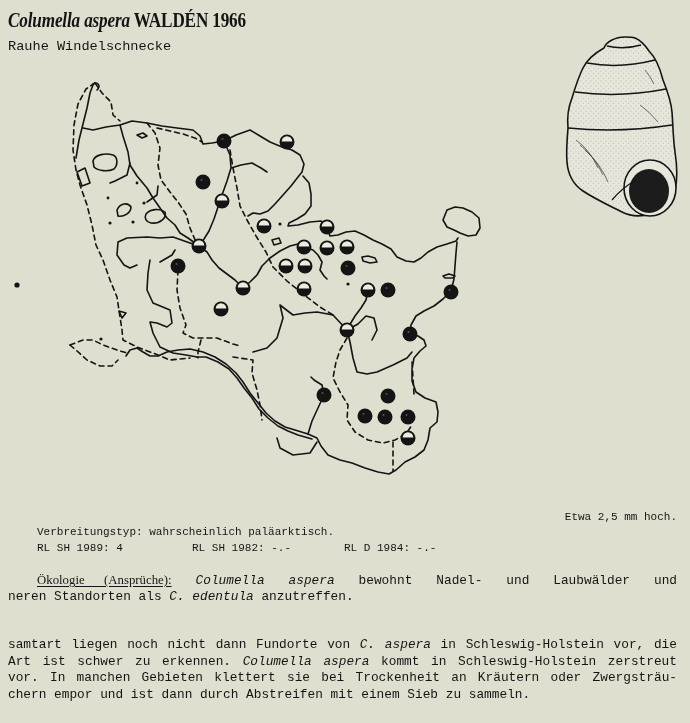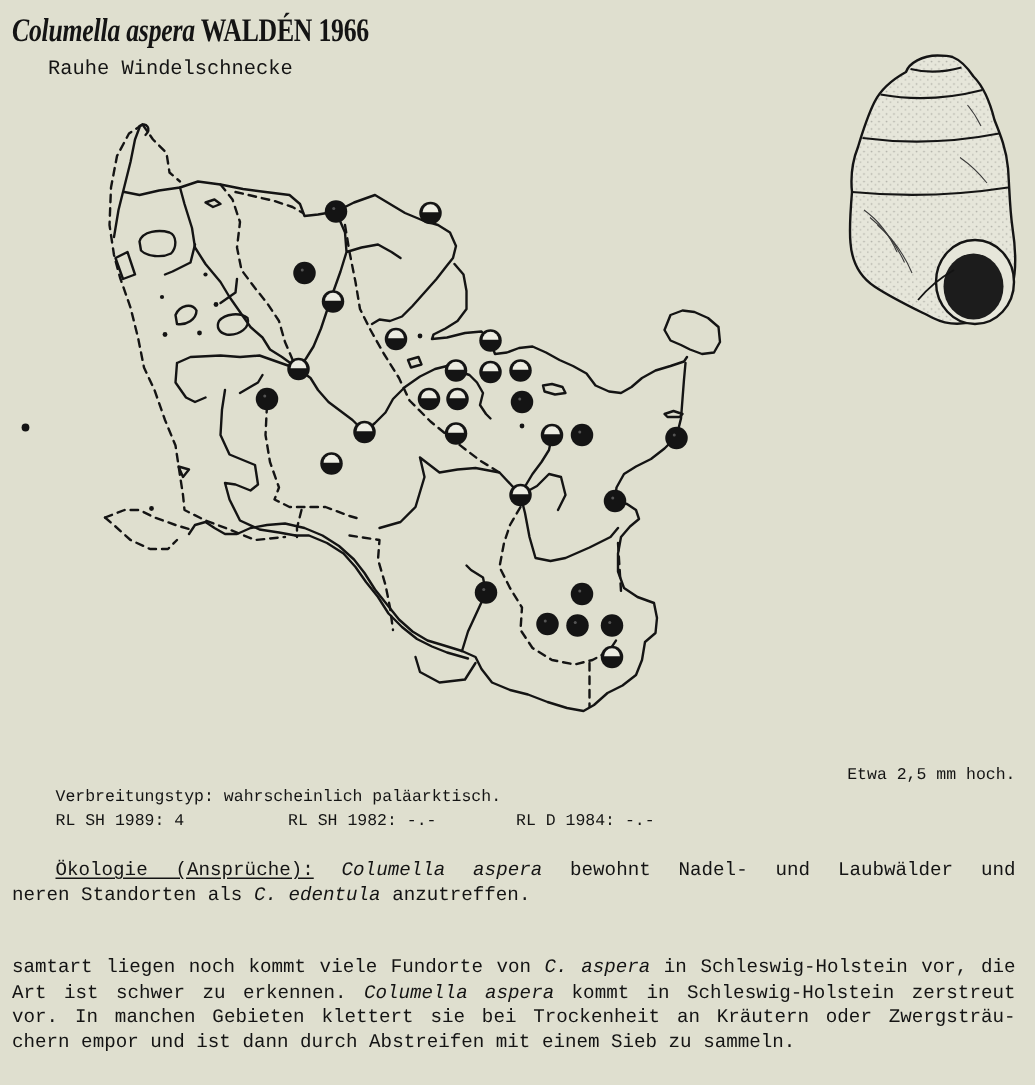--- a/index.html
+++ b/index.html
@@ -8,32 +8,32 @@
       background: #dfdfcf; color: #141414;
       font-family: "Liberation Mono", monospace;
     }
     .abs { position: absolute; }
     .title {
       left: 8px; top: 7px; white-space: nowrap;
       font-family: "Liberation Serif", serif; font-weight: bold; font-size: 22px;
       transform: scaleX(0.78); transform-origin: left top; letter-spacing: -0.2px;
     }
     .title .species { font-style: italic; }
-    .subtitle { left: 8px; top: 39px; font-size: 13.6px; white-space: nowrap; margin-left: 24px; }
+    .subtitle { left: 8px; top: 39px; font-size: 13.6px; white-space: nowrap; }
     .art { left: 0; top: 0; width: 690px; height: 723px; }
     .txt { font-size: 11px; line-height: 16.5px; white-space: nowrap; }
     .caption { right: 13px; top: 509px; }
     .dist-type { left: 37px; top: 524px; }
     .rl { top: 540px; }
     .rl0 { left: 37px; } .rl1 { left: 192px; } .rl2 { left: 344px; }
     .para { left: 8px; width: 669px; font-size: 12.8px; line-height: 16.5px; }
     .para .line { text-align: justify; text-align-last: justify; white-space: normal; height: 16.5px; overflow: visible; }
     .para .line.last { text-align-last: left; }
     .para .line.indent { padding-left: 29px; }
-    .u { text-decoration: underline; text-underline-offset: 2px; }
+    .u { text-decoration: underline; text-underline-offset: 2px; font-family: Liberation Serif, serif; }
     .i { font-style: italic; }
     .p1 { top: 572px; }
     .p2 { top: 637px; }
   </style>
 </head>
 <body>
 
 <div class="abs title"><span class="species">Columella aspera</span> <span>WALDÉN 1966</span></div>
 <div class="abs subtitle">Rauhe Windelschnecke</div>
 
@@ -252,17 +252,17 @@
 <div class="abs txt rl rl0">RL SH 1989: 4</div>
 <div class="abs txt rl rl1">RL SH 1982: -.-</div>
 <div class="abs txt rl rl2">RL D 1984: -.-</div>
 
 <div class="abs para p1">
   <div class="line indent"><span class="u">Ökologie (Ansprüche):</span><span> </span><span class="i">Columella aspera</span><span> bewohnt Nadel- und Laubwälder und</span></div>
   <div class="line last"><span>neren Standorten als </span><span class="i">C. edentula</span><span> anzutreffen.</span></div>
 </div>
 
 <div class="abs para p2">
-  <div class="line"><span>samtart liegen noch kommt viele Fundorte von </span><span class="i">C. aspera</span><span> in Schleswig-Holstein vor, die</span></div>
+  <div class="line"><span>samtart liegen noch nicht dann Fundorte von </span><span class="i">C. aspera</span><span> in Schleswig-Holstein vor, die</span></div>
   <div class="line"><span>Art ist schwer zu erkennen. </span><span class="i">Columella aspera</span><span> kommt in Schleswig-Holstein zerstreut</span></div>
   <div class="line"><span>vor. In manchen Gebieten klettert sie bei Trockenheit an Kräutern oder Zwergsträu-</span></div>
   <div class="line last"><span>chern empor und ist dann durch Abstreifen mit einem Sieb zu sammeln.</span></div>
 </div>
 
 </body></html>

